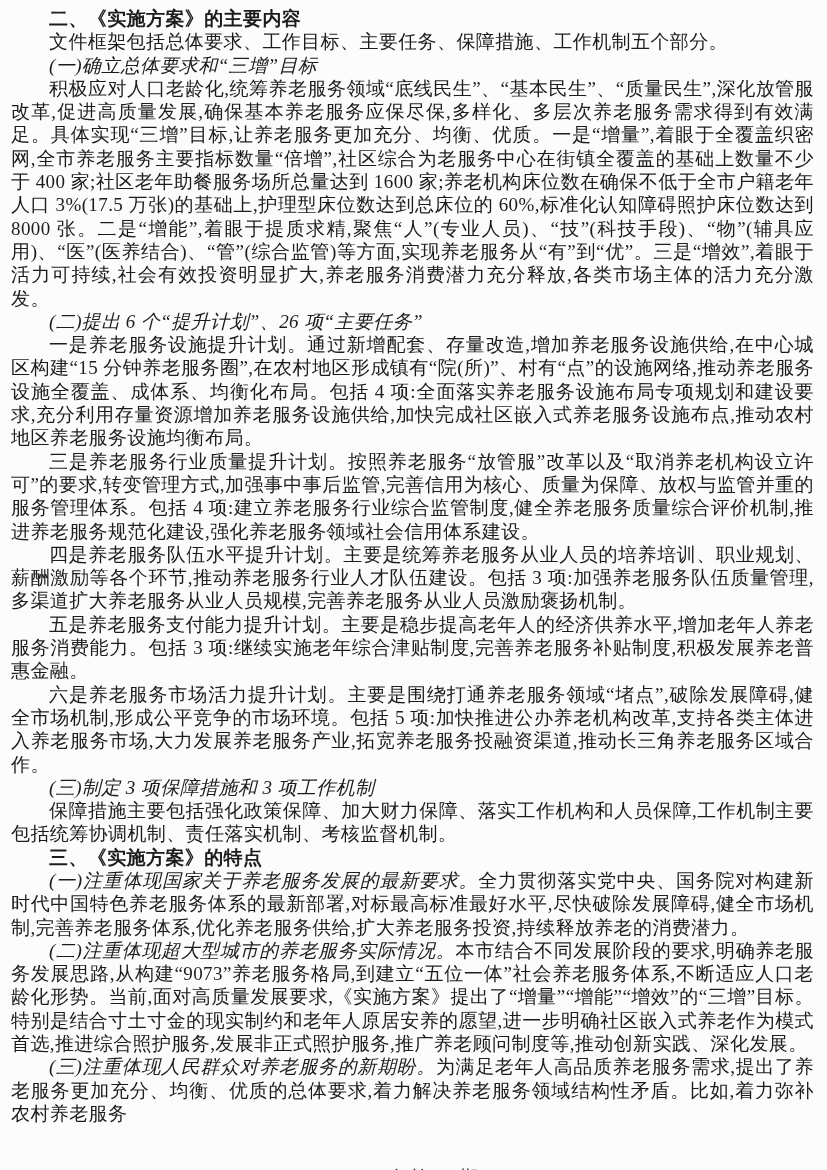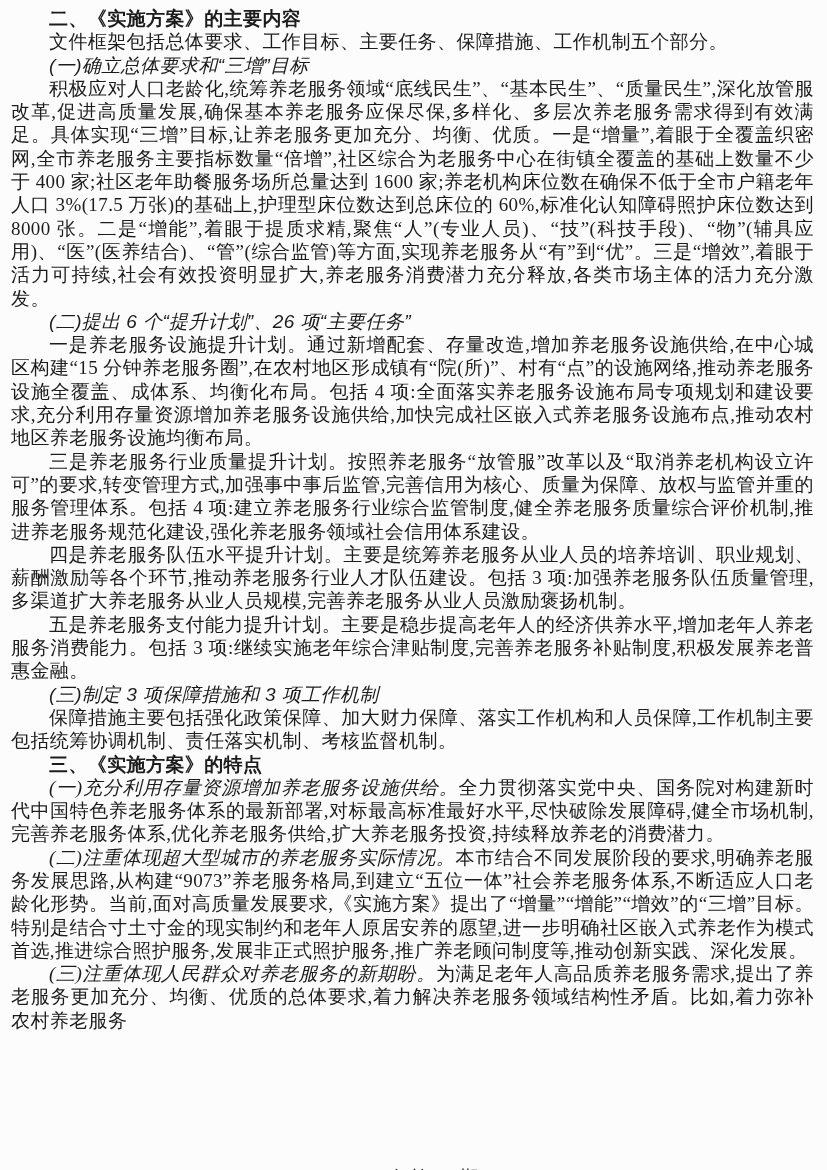--- a/index.html
+++ b/index.html
@@ -27,21 +27,21 @@
     padding: 0;
     text-indent: 2em;
     font-size: 19px;
   }
   .h {
     font-family: "Liberation Sans", "DejaVu Sans", sans-serif;
     font-weight: bold;
   }
   .sub {
     font-style: italic;
-    font-family: Liberation Sans, sans-serif;
+    font-family: Liberation Serif, serif;
   }
   .lead {
     font-style: italic;
   }
   .footer {
     position: absolute;
     top: 1130px;
     left: 11px;
     right: 13px;
     text-indent: 0;
@@ -73,28 +73,29 @@
 
   <p>一是养老服务设施提升计划。通过新增配套、存量改造,增加养老服务设施供给,在中心城区构建“15 分钟养老服务圈”,在农村地区形成镇有“院(所)”、村有“点”的设施网络,推动养老服务设施全覆盖、成体系、均衡化布局。包括 4 项:全面落实养老服务设施布局专项规划和建设要求,充分利用存量资源增加养老服务设施供给,加快完成社区嵌入式养老服务设施布点,推动农村地区养老服务设施均衡布局。</p>
 
 
   <p>三是养老服务行业质量提升计划。按照养老服务“放管服”改革以及“取消养老机构设立许可”的要求,转变管理方式,加强事中事后监管,完善信用为核心、质量为保障、放权与监管并重的服务管理体系。包括 4 项:建立养老服务行业综合监管制度,健全养老服务质量综合评价机制,推进养老服务规范化建设,强化养老服务领域社会信用体系建设。</p>
 
   <p>四是养老服务队伍水平提升计划。主要是统筹养老服务从业人员的培养培训、职业规划、薪酬激励等各个环节,推动养老服务行业人才队伍建设。包括 3 项:加强养老服务队伍质量管理,多渠道扩大养老服务从业人员规模,完善养老服务从业人员激励褒扬机制。</p>
 
   <p>五是养老服务支付能力提升计划。主要是稳步提高老年人的经济供养水平,增加老年人养老服务消费能力。包括 3 项:继续实施老年综合津贴制度,完善养老服务补贴制度,积极发展养老普惠金融。</p>
 
+  <p>六是养老服务市场活力提升计划。主要是围绕打通养老服务领域“堵点”,破除发展障碍,健全市场机制,形成公平竞争的市场环境。包括 5 项:加快推进公办养老机构改革,支持各类主体进入养老服务市场,大力发展养老服务产业,拓宽养老服务投融资渠道,推动长三角养老服务区域合作。</p>
 
   <p class="sub">(三)制定 3 项保障措施和 3 项工作机制</p>
 
   <p>保障措施主要包括强化政策保障、加大财力保障、落实工作机构和人员保障,工作机制主要包括统筹协调机制、责任落实机制、考核监督机制。</p>
 
   <h2 class="h">三、《实施方案》的特点</h2>
 
-  <p><span class="lead">(一)充分利用存量资源增加养老服务设施供给。</span><span>全力贯彻落实党中央、国务院对构建新时代中国特色养老服务体系的最新部署,对标最高标准最好水平,尽快破除发展障碍,健全市场机制,完善养老服务体系,优化养老服务供给,扩大养老服务投资,持续释放养老的消费潜力。</span></p>
+  <p><span class="lead">(一)注重体现国家关于养老服务发展的最新要求。</span><span>全力贯彻落实党中央、国务院对构建新时代中国特色养老服务体系的最新部署,对标最高标准最好水平,尽快破除发展障碍,健全市场机制,完善养老服务体系,优化养老服务供给,扩大养老服务投资,持续释放养老的消费潜力。</span></p>
 
   <p><span class="lead">(二)注重体现超大型城市的养老服务实际情况。</span><span>本市结合不同发展阶段的要求,明确养老服务发展思路,从构建“9073”养老服务格局,到建立“五位一体”社会养老服务体系,不断适应人口老龄化形势。当前,面对高质量发展要求,《实施方案》提出了“增量”“增能”“增效”的“三增”目标。特别是结合寸土寸金的现实制约和老年人原居安养的愿望,进一步明确社区嵌入式养老作为模式首选,推进综合照护服务,发展非正式照护服务,推广养老顾问制度等,推动创新实践、深化发展。</span></p>
 
   <p><span class="lead">(三)注重体现人民群众对养老服务的新期盼。</span><span>为满足老年人高品质养老服务需求,提出了养老服务更加充分、均衡、优质的总体要求,着力解决养老服务领域结构性矛盾。比如,着力弥补农村养老服务</span></p>
 
   <div class="footer">
     <span>(2019 年第 12 期)</span>
     <span class="pagenum">21</span>
   </div>
 

